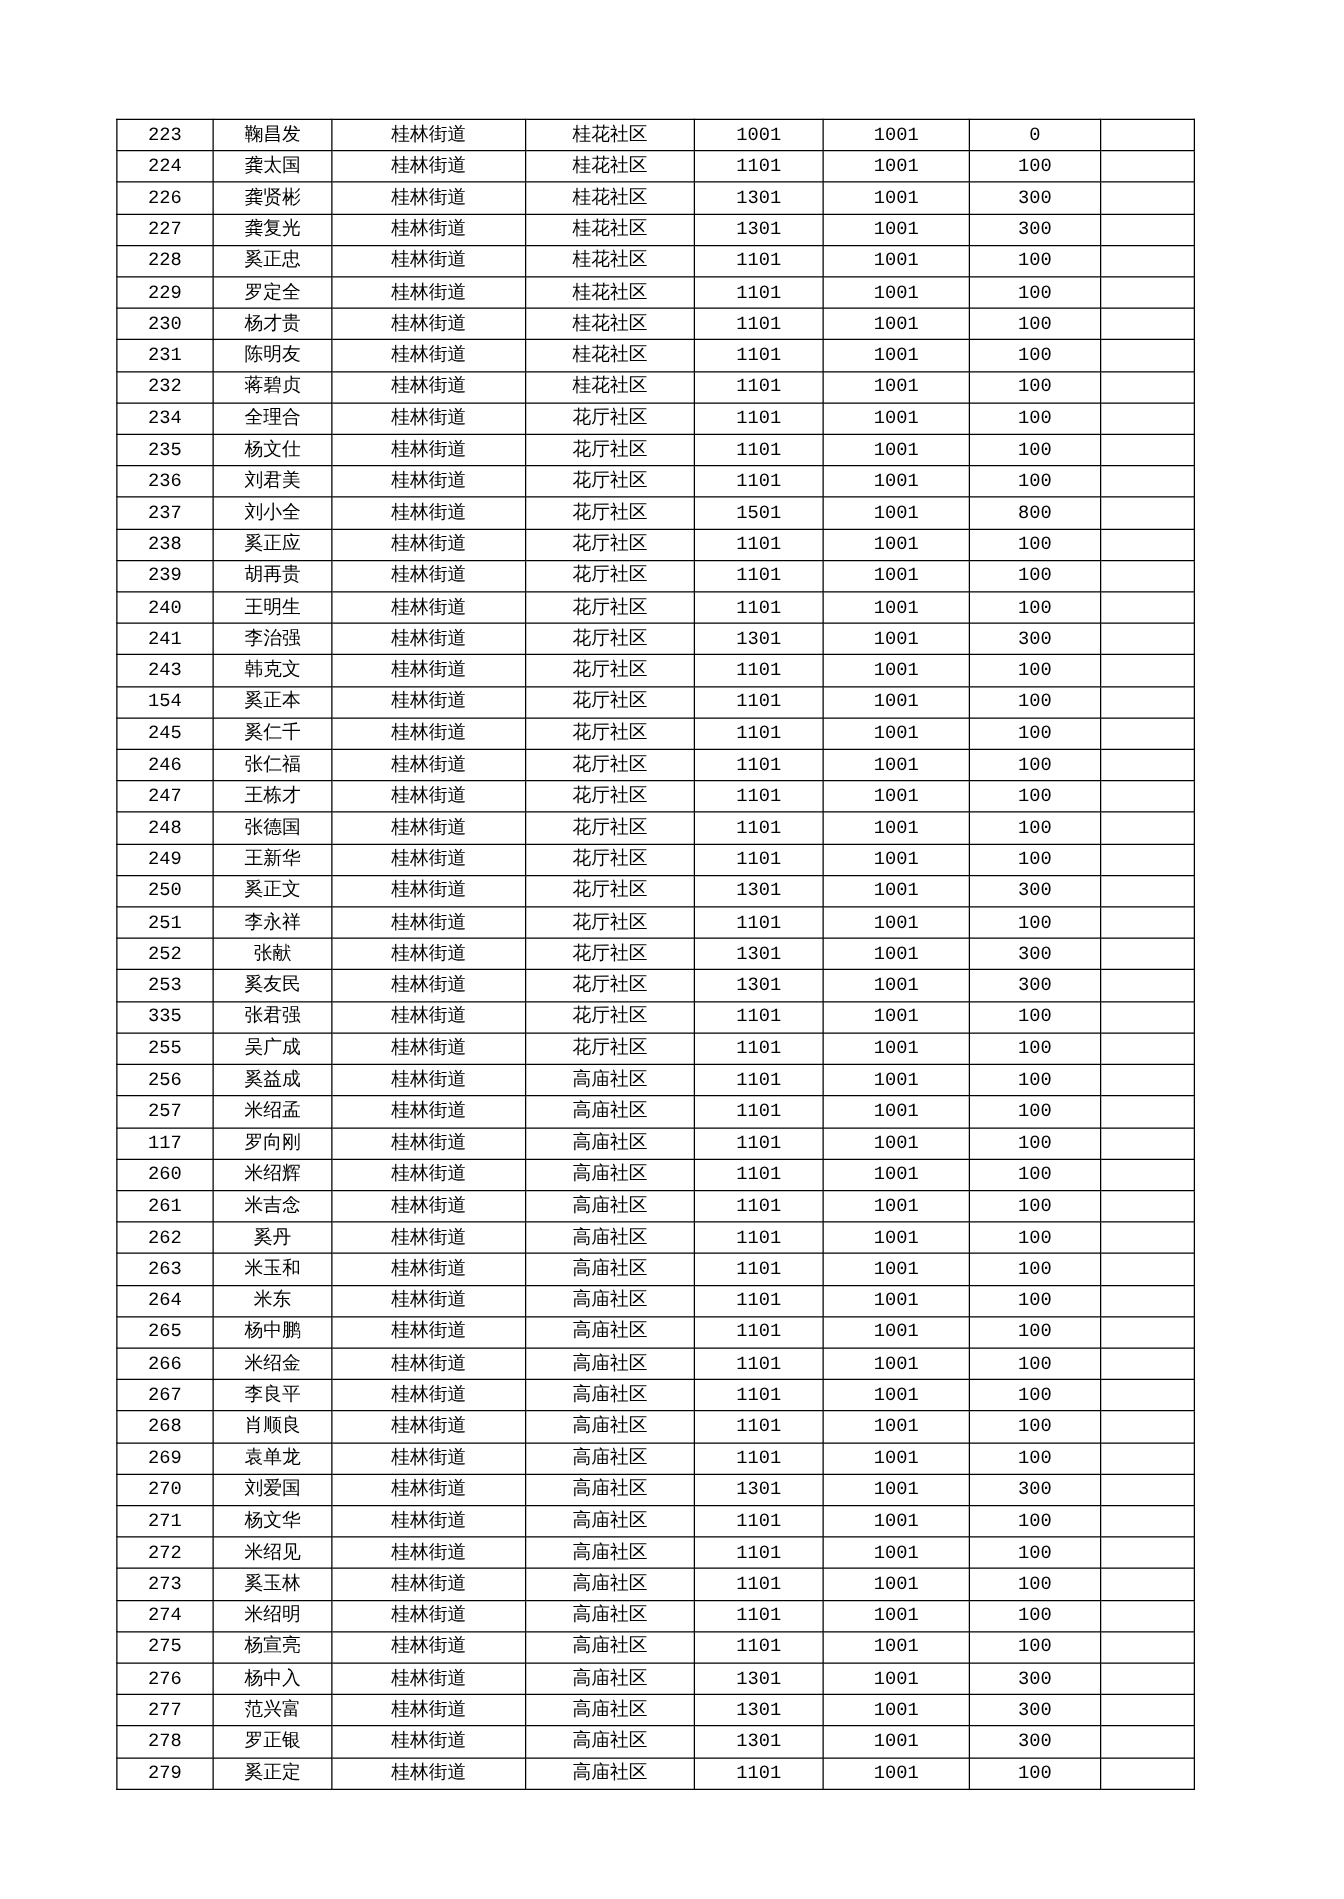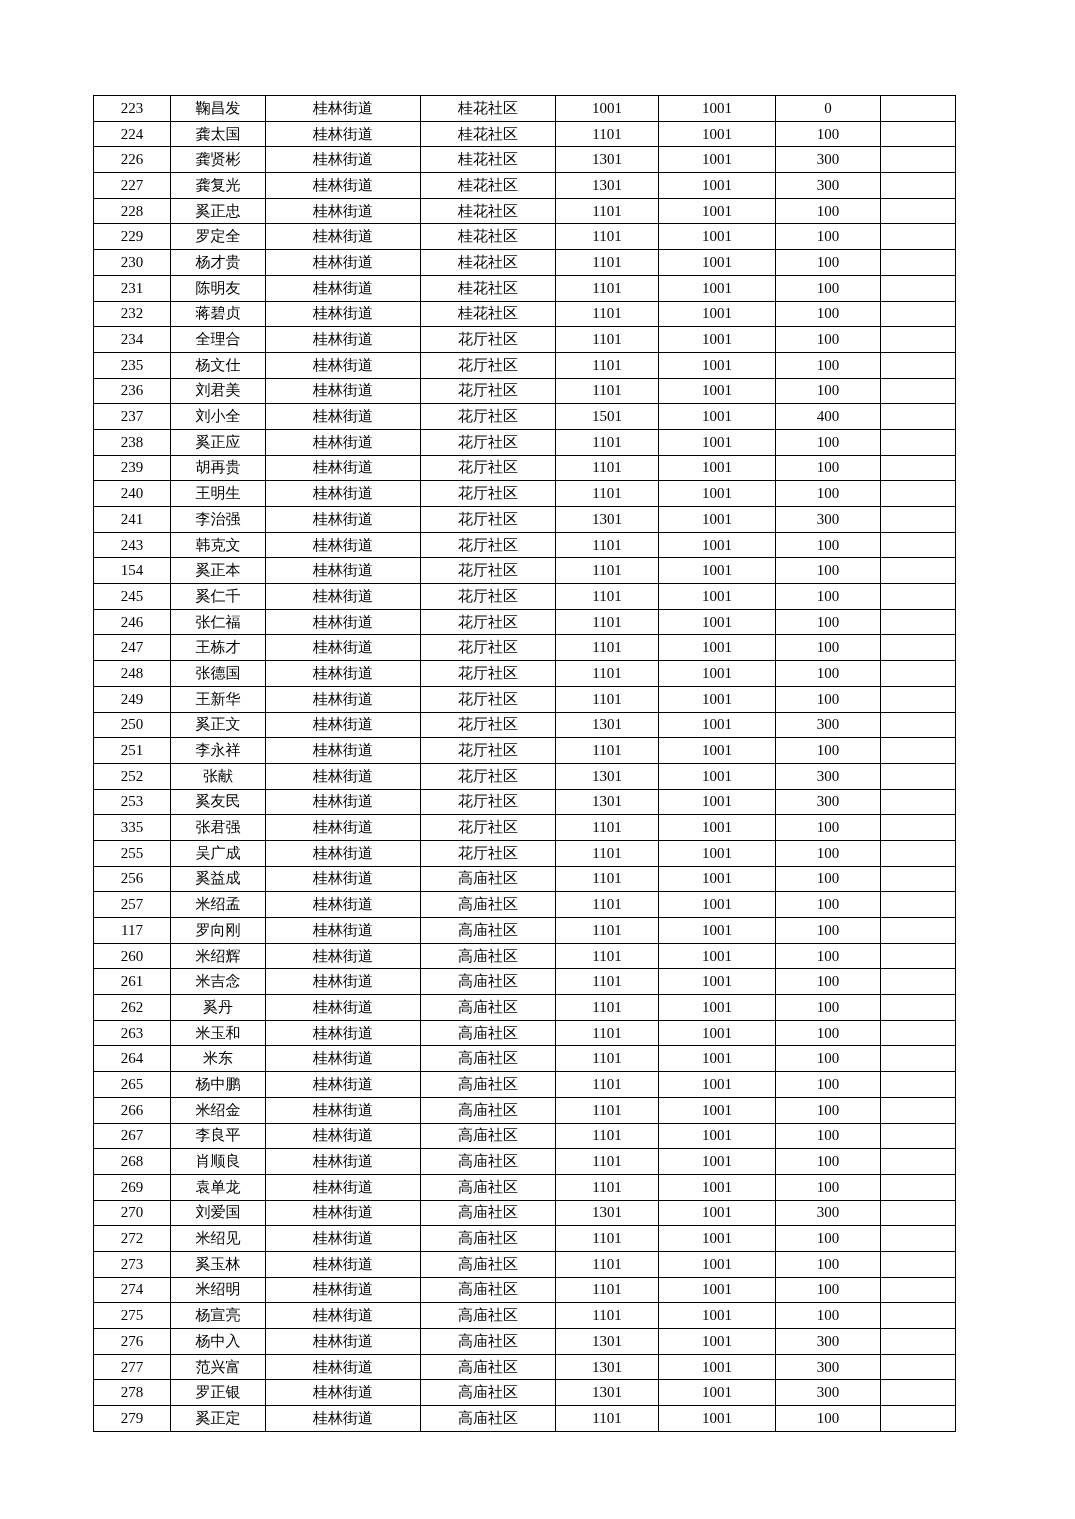--- a/index.html
+++ b/index.html
@@ -14,20 +14,21 @@
     font-family: "Liberation Serif", "DejaVu Serif", serif;
     color: #000000;
   }
   .sheet {
     position: absolute;
     left: 0;
     top: 0;
     width: 1075px;
     height: 1519px;
     background: #ffffff;
+    font-family: Liberation Mono, monospace;
   }
   table.data-table {
     position: absolute;
     left: 93px;
     top: 95px;
     width: 862px;
     height: 1337px;
     border-collapse: collapse;
     table-layout: fixed;
   }
@@ -186,21 +187,21 @@
           <td>100</td>
           <td></td>
         </tr>
         <tr>
           <td>237</td>
           <td>刘小全</td>
           <td>桂林街道</td>
           <td>花厅社区</td>
           <td>1501</td>
           <td>1001</td>
-          <td>400</td>
+          <td>800</td>
           <td></td>
         </tr>
         <tr>
           <td>238</td>
           <td>奚正应</td>
           <td>桂林街道</td>
           <td>花厅社区</td>
           <td>1101</td>
           <td>1001</td>
           <td>100</td>
@@ -497,20 +498,30 @@
           <td></td>
         </tr>
         <tr>
           <td>270</td>
           <td>刘爱国</td>
           <td>桂林街道</td>
           <td>高庙社区</td>
           <td>1301</td>
           <td>1001</td>
           <td>300</td>
+          <td></td>
+        </tr>
+        <tr>
+          <td>271</td>
+          <td>杨文华</td>
+          <td>桂林街道</td>
+          <td>高庙社区</td>
+          <td>1101</td>
+          <td>1001</td>
+          <td>100</td>
           <td></td>
         </tr>
         <tr>
           <td>272</td>
           <td>米绍见</td>
           <td>桂林街道</td>
           <td>高庙社区</td>
           <td>1101</td>
           <td>1001</td>
           <td>100</td>

